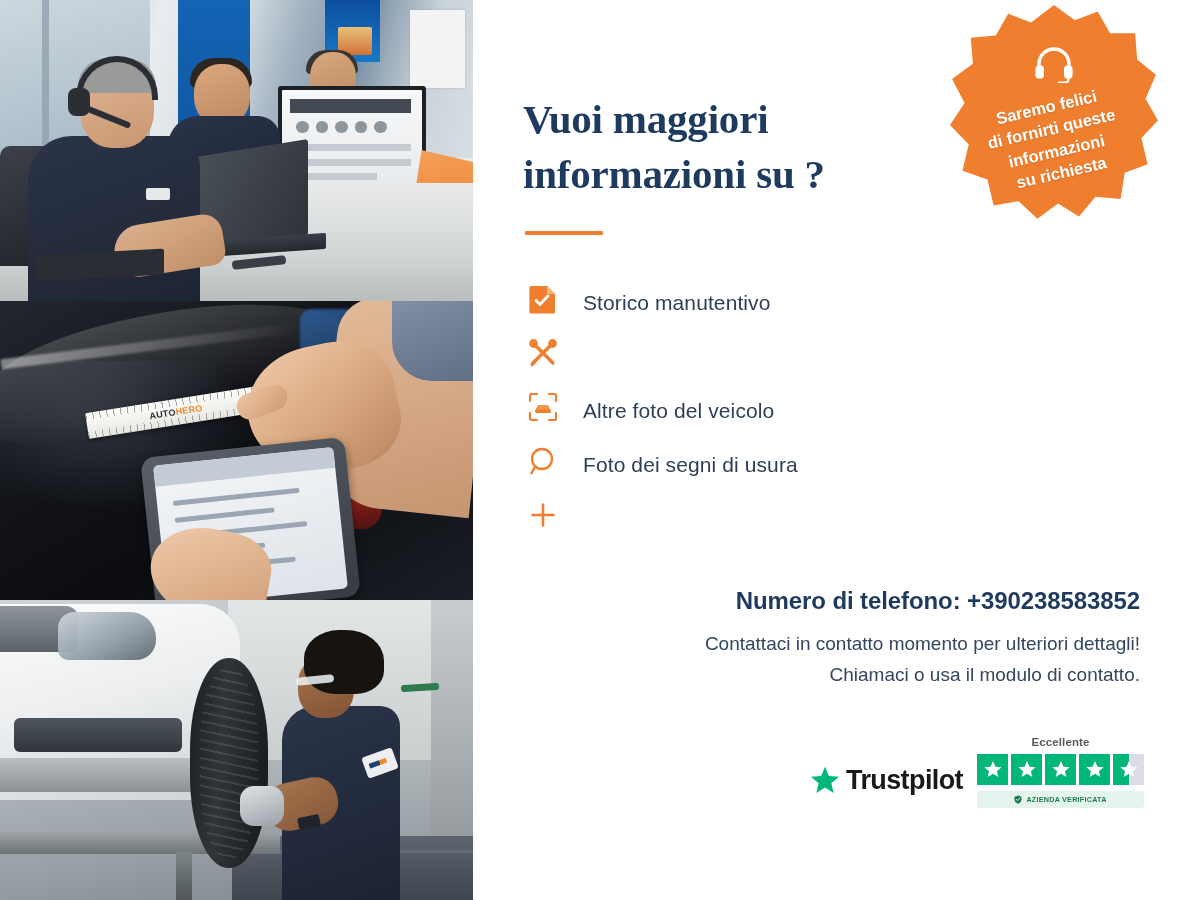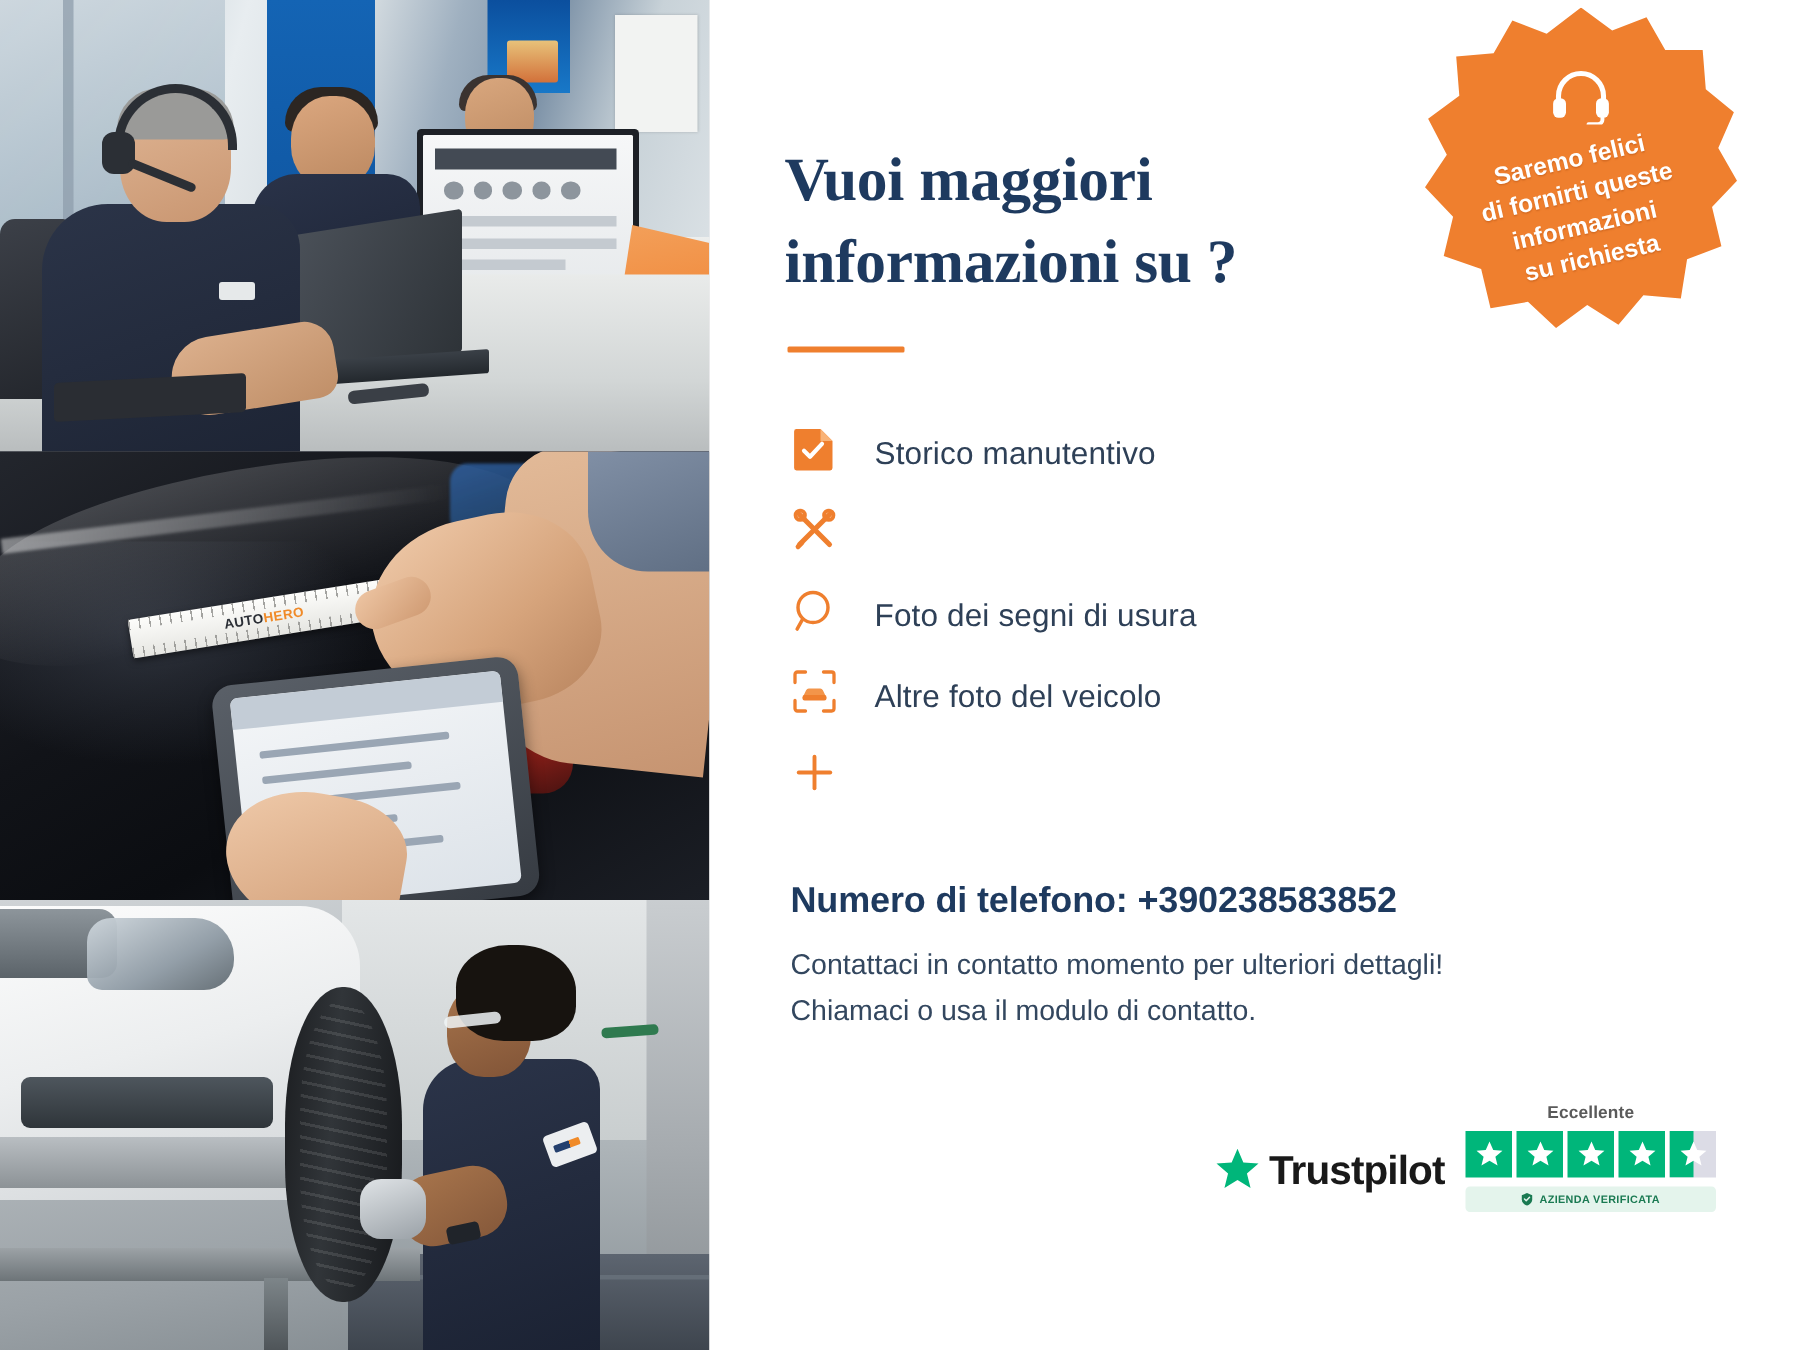--- a/index.html
+++ b/index.html
@@ -438,21 +438,21 @@
   .feature-icon svg { display: block; }
   .feature-label {
     font-size: 21px;
     color: #2e4057;
     font-weight: 400;
     letter-spacing: .1px;
     white-space: nowrap;
   }
 
   
-  .phone-block { margin: 56px 0 0 4px; }
+  .phone-block { margin: 56px 0 0 4px; text-align: right; }
   .phone-line {
     font-size: 24px;
     font-weight: 700;
     color: #1e3a5f;
     letter-spacing: -0.1px;
     white-space: nowrap;
   }
   .contact-copy {
     margin-top: 14px;
     font-size: 19px;
@@ -500,21 +500,21 @@
 
   
   .trustpilot {
     position: absolute;
     left: 810px;
     top: 752px;
     display: flex;
     align-items: center;
     gap: 14px;
   }
-  .tp-logo { display: flex; gap: 6px; }
+  .tp-logo { display: flex; align-items: center; gap: 6px; }
   .tp-word {
     font-size: 27px;
     font-weight: 700;
     color: #191919;
     letter-spacing: -0.6px;
   }
   .tp-right { position: relative; padding-top: 2px; }
   .tp-excellent {
     position: absolute;
     top: -16px; left: 50%;
@@ -714,42 +714,42 @@
             </g>
             <circle cx="5.5" cy="5.5" r="3.1" fill="none" stroke="#ef7f2e" stroke-width="2.6"></circle>
             <circle cx="24.5" cy="5.5" r="3.1" fill="none" stroke="#ef7f2e" stroke-width="2.6"></circle>
             <path d="M4 26.5 l2.6 -2.6" stroke="#ef7f2e" stroke-width="3.2" stroke-linecap="round"></path>
           </svg>
         </span>
       </li>
 
       <li class="feature">
         <span class="feature-icon">
-          <svg width="28" height="30" viewBox="0 0 28 30">
-            <circle cx="13" cy="13" r="10" fill="none" stroke="#ef7f2e" stroke-width="2.3"></circle>
-            <line x1="6.2" y1="20.6" x2="2.4" y2="27.4" stroke="#ef7f2e" stroke-width="2.3" stroke-linecap="round"></line>
-          </svg>
-        </span>
-        <span class="feature-label">Foto dei segni di usura</span>
-      </li>
-
-      <li class="feature">
-        <span class="feature-icon">
           <svg width="30" height="30" viewBox="0 0 30 30">
             <g fill="none" stroke="#ef7f2e" stroke-width="2.2" stroke-linecap="round">
               <path d="M2 9 V3.6 A1.6 1.6 0 0 1 3.6 2 H9"></path>
               <path d="M21 2 h5.4 A1.6 1.6 0 0 1 28 3.6 V9"></path>
               <path d="M28 21 v5.4 A1.6 1.6 0 0 1 26.4 28 H21"></path>
               <path d="M9 28 H3.6 A1.6 1.6 0 0 1 2 26.4 V21"></path>
             </g>
             <path d="M7.5 18.2 l1.9 -4.1 a2 2 0 0 1 1.8 -1.1 h7.6 a2 2 0 0 1 1.8 1.1 l1.9 4.1 Z" fill="#f3954a"></path>
             <rect x="7" y="17.4" width="16" height="3.6" rx="1.4" fill="#ef7f2e"></rect>
           </svg>
         </span>
         <span class="feature-label">Altre foto del veicolo</span>
+      </li>
+
+      <li class="feature">
+        <span class="feature-icon">
+          <svg width="28" height="30" viewBox="0 0 28 30">
+            <circle cx="13" cy="13" r="10" fill="none" stroke="#ef7f2e" stroke-width="2.3"></circle>
+            <line x1="6.2" y1="20.6" x2="2.4" y2="27.4" stroke="#ef7f2e" stroke-width="2.3" stroke-linecap="round"></line>
+          </svg>
+        </span>
+        <span class="feature-label">Foto dei segni di usura</span>
       </li>
 
       <li class="feature">
         <span class="feature-icon">
           <svg width="28" height="28" viewBox="0 0 28 28">
             <g stroke="#ef7f2e" stroke-width="2.6" stroke-linecap="round">
               <line x1="14" y1="3.5" x2="14" y2="24.5"></line>
               <line x1="3.5" y1="14" x2="24.5" y2="14"></line>
             </g>
           </svg>

